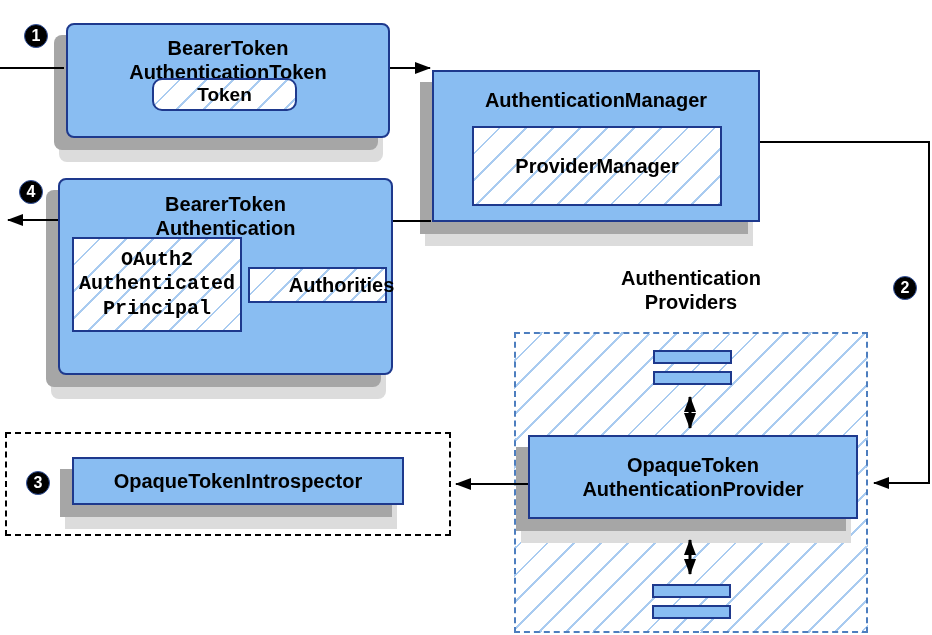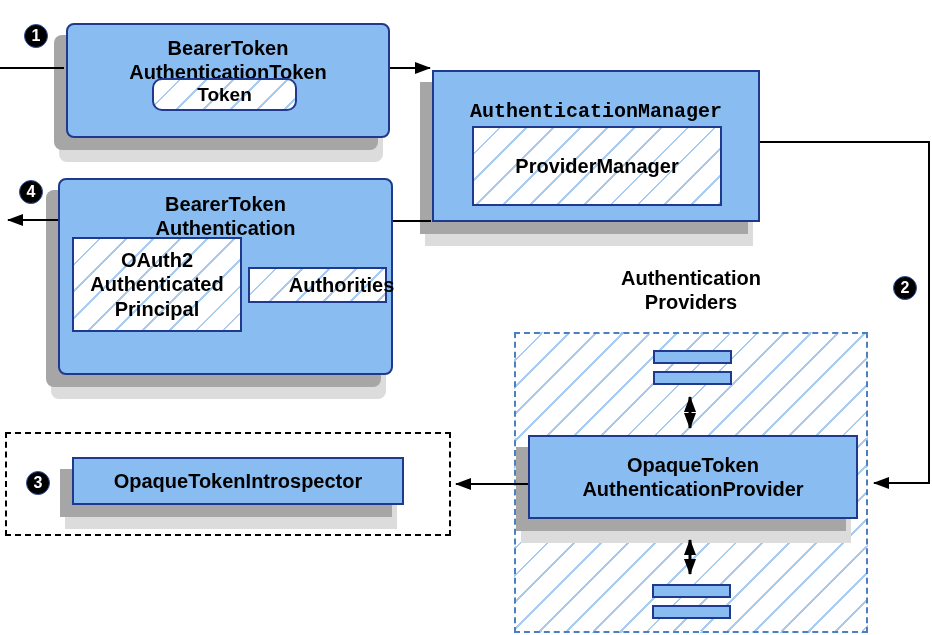--- a/index.html
+++ b/index.html
@@ -69,31 +69,31 @@
 
   <div class="node rounded shadow" style="left:66px;top:3px;width:324px;height:115px;">
     <div class="label t20" style="margin-top:11px;">BearerToken
 AuthenticationToken</div>
   </div>
   <div class="innerbox hatch" style="left:152px;top:78px;width:145px;height:33px;border-radius:10px;">
     <span class="label t19">Token</span>
   </div>
 
   <div class="node shadow" style="left:432px;top:70px;width:328px;height:152px;">
-    <div class="label t20" style="margin-top:28px;font-family:Liberation Mono, monospace;">AuthenticationManager</div>
+    <div class="label t20" style="margin-top:16px;">AuthenticationManager</div>
   </div>
   <div class="innerbox hatch" style="left:472px;top:126px;width:250px;height:80px;">
     <span class="label t20">ProviderManager</span>
   </div>
 
   <div class="node rounded shadow" style="left:58px;top:158px;width:335px;height:197px;">
     <div class="label t20" style="margin-top:12px;">BearerToken
 Authentication</div>
   </div>
-  <div class="innerbox hatch" style="left:72px;top:237px;width:170px;height:95px;">
+  <div class="innerbox hatch" style="left:72px;top:237px;width:170px;height:95px;font-family:Liberation Mono, monospace;">
     <span class="label t20">OAuth2
 Authenticated
 Principal</span>
   </div>
   <div class="innerbox hatch" style="left:248px;top:267px;width:139px;height:36px;padding-left:48px;">
     <span class="label t20">Authorities</span>
   </div>
 
   <div class="dashed-black" style="left:5px;top:432px;width:446px;height:104px;"></div>
   <div class="node shadow" style="left:72px;top:457px;width:332px;height:48px;justify-content:center;">

